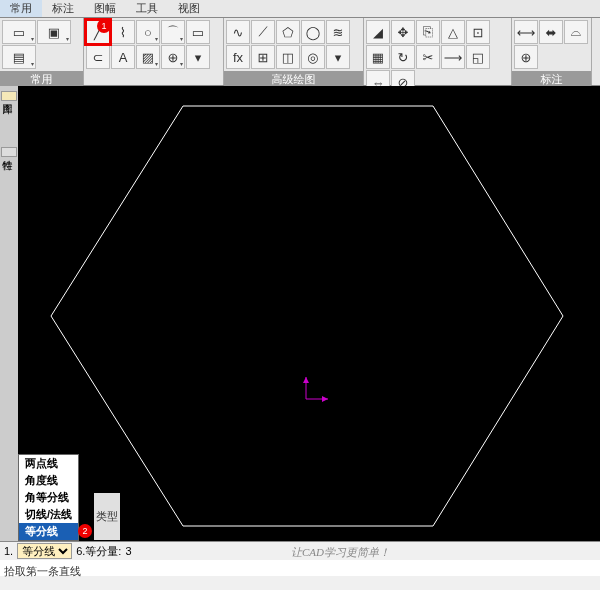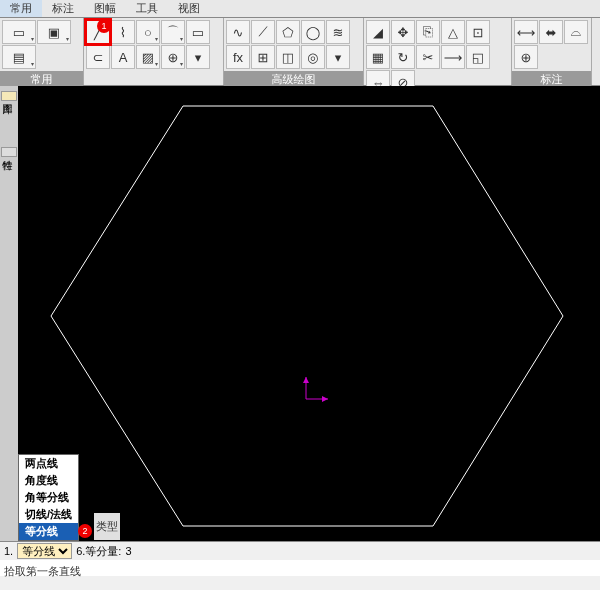--- a/index.html
+++ b/index.html
@@ -227,25 +227,26 @@
     </svg>
 
     <div class="context-menu">
       <div class="mi">两点线</div>
       <div class="mi">角度线</div>
       <div class="mi">角等分线</div>
       <div class="mi">切线/法线</div>
       <div class="mi sel">等分线</div>
     </div>
     <div class="badge2" style="left:60px; bottom:3px;">2</div>
-    <div style="position:absolute; left:76px; bottom:1px; color:#333; font-size:11px; background:#e0e0e0; padding:6px 2px;">类型</div>
+    <div style="position:absolute; left:76px; bottom:1px; color:#333; font-size:11px; background:#e0e0e0; padding:16px 2px;">类型</div>
   </div>
 </div>
 
 <div class="cmdline-area">
+  <div class="watermark">让CAD学习更简单！</div>
   <div class="cmd-row1">
     <span>1.</span>
     <select class="cmd-select">
       <option>等分线</option>
     </select>
     <span>6.等分量:</span>
     <span>3</span>
   </div>
   <div class="cmd-row2">拾取第一条直线</div>
 </div>

